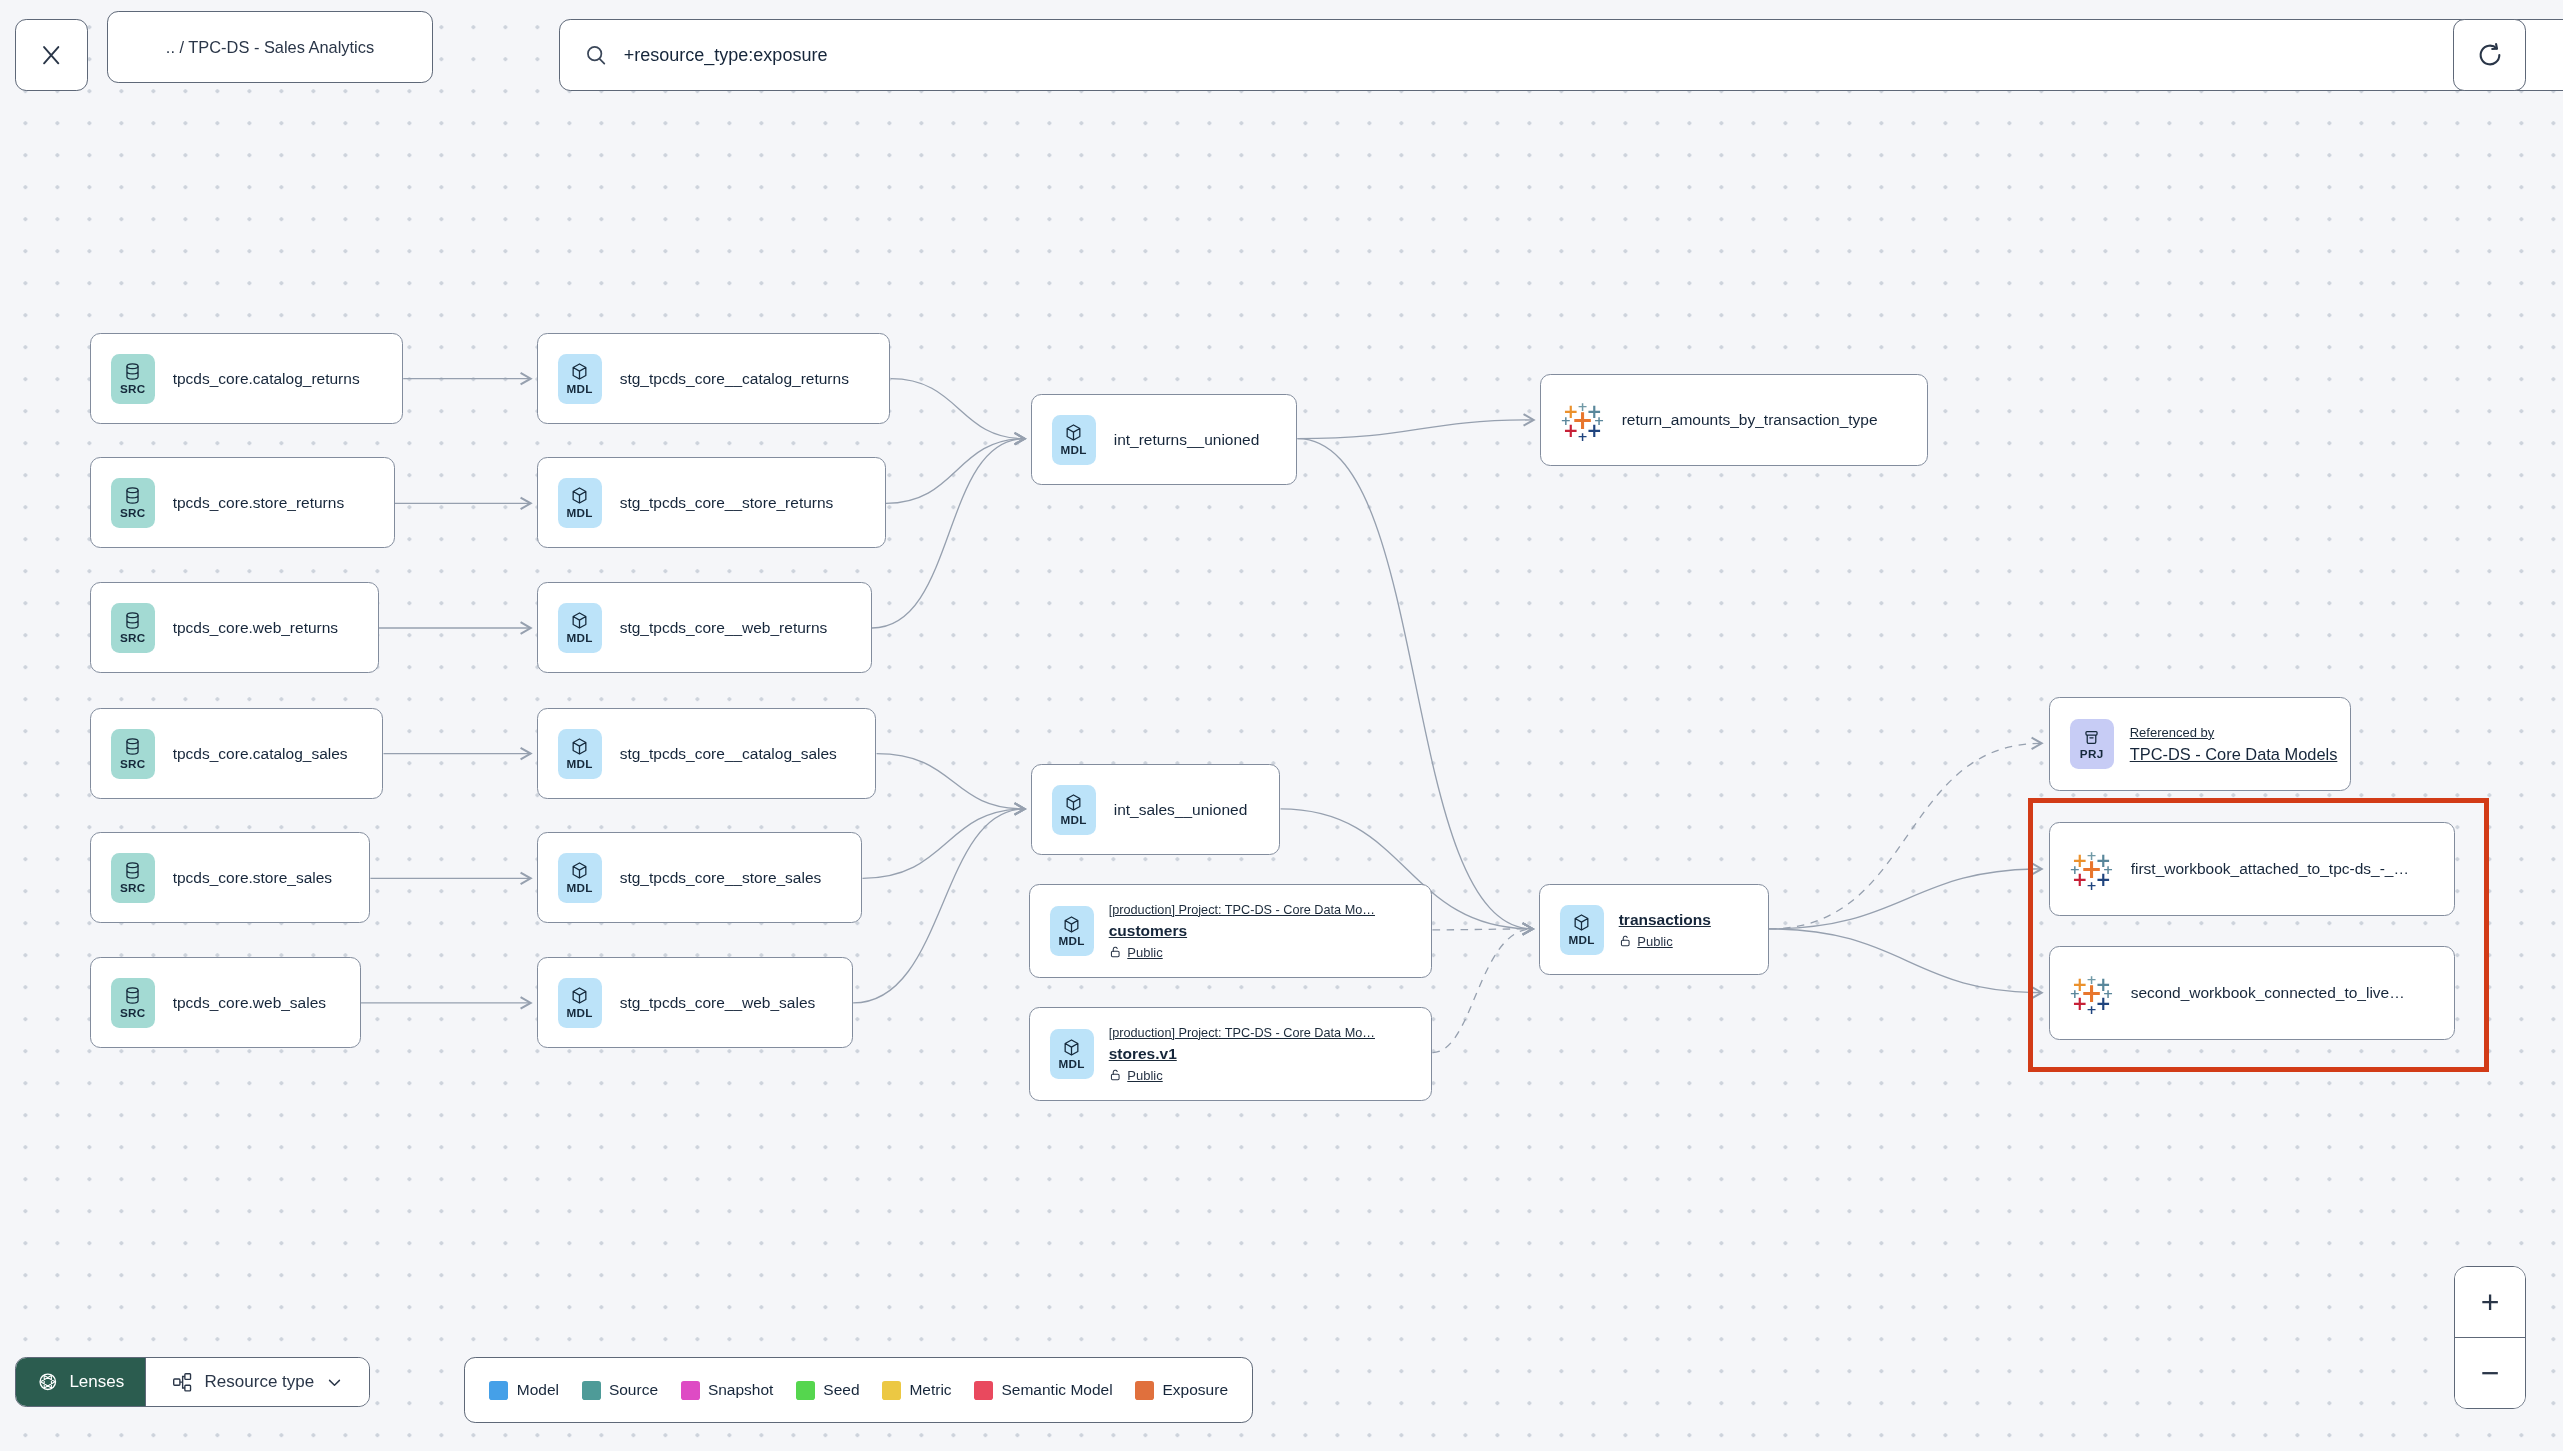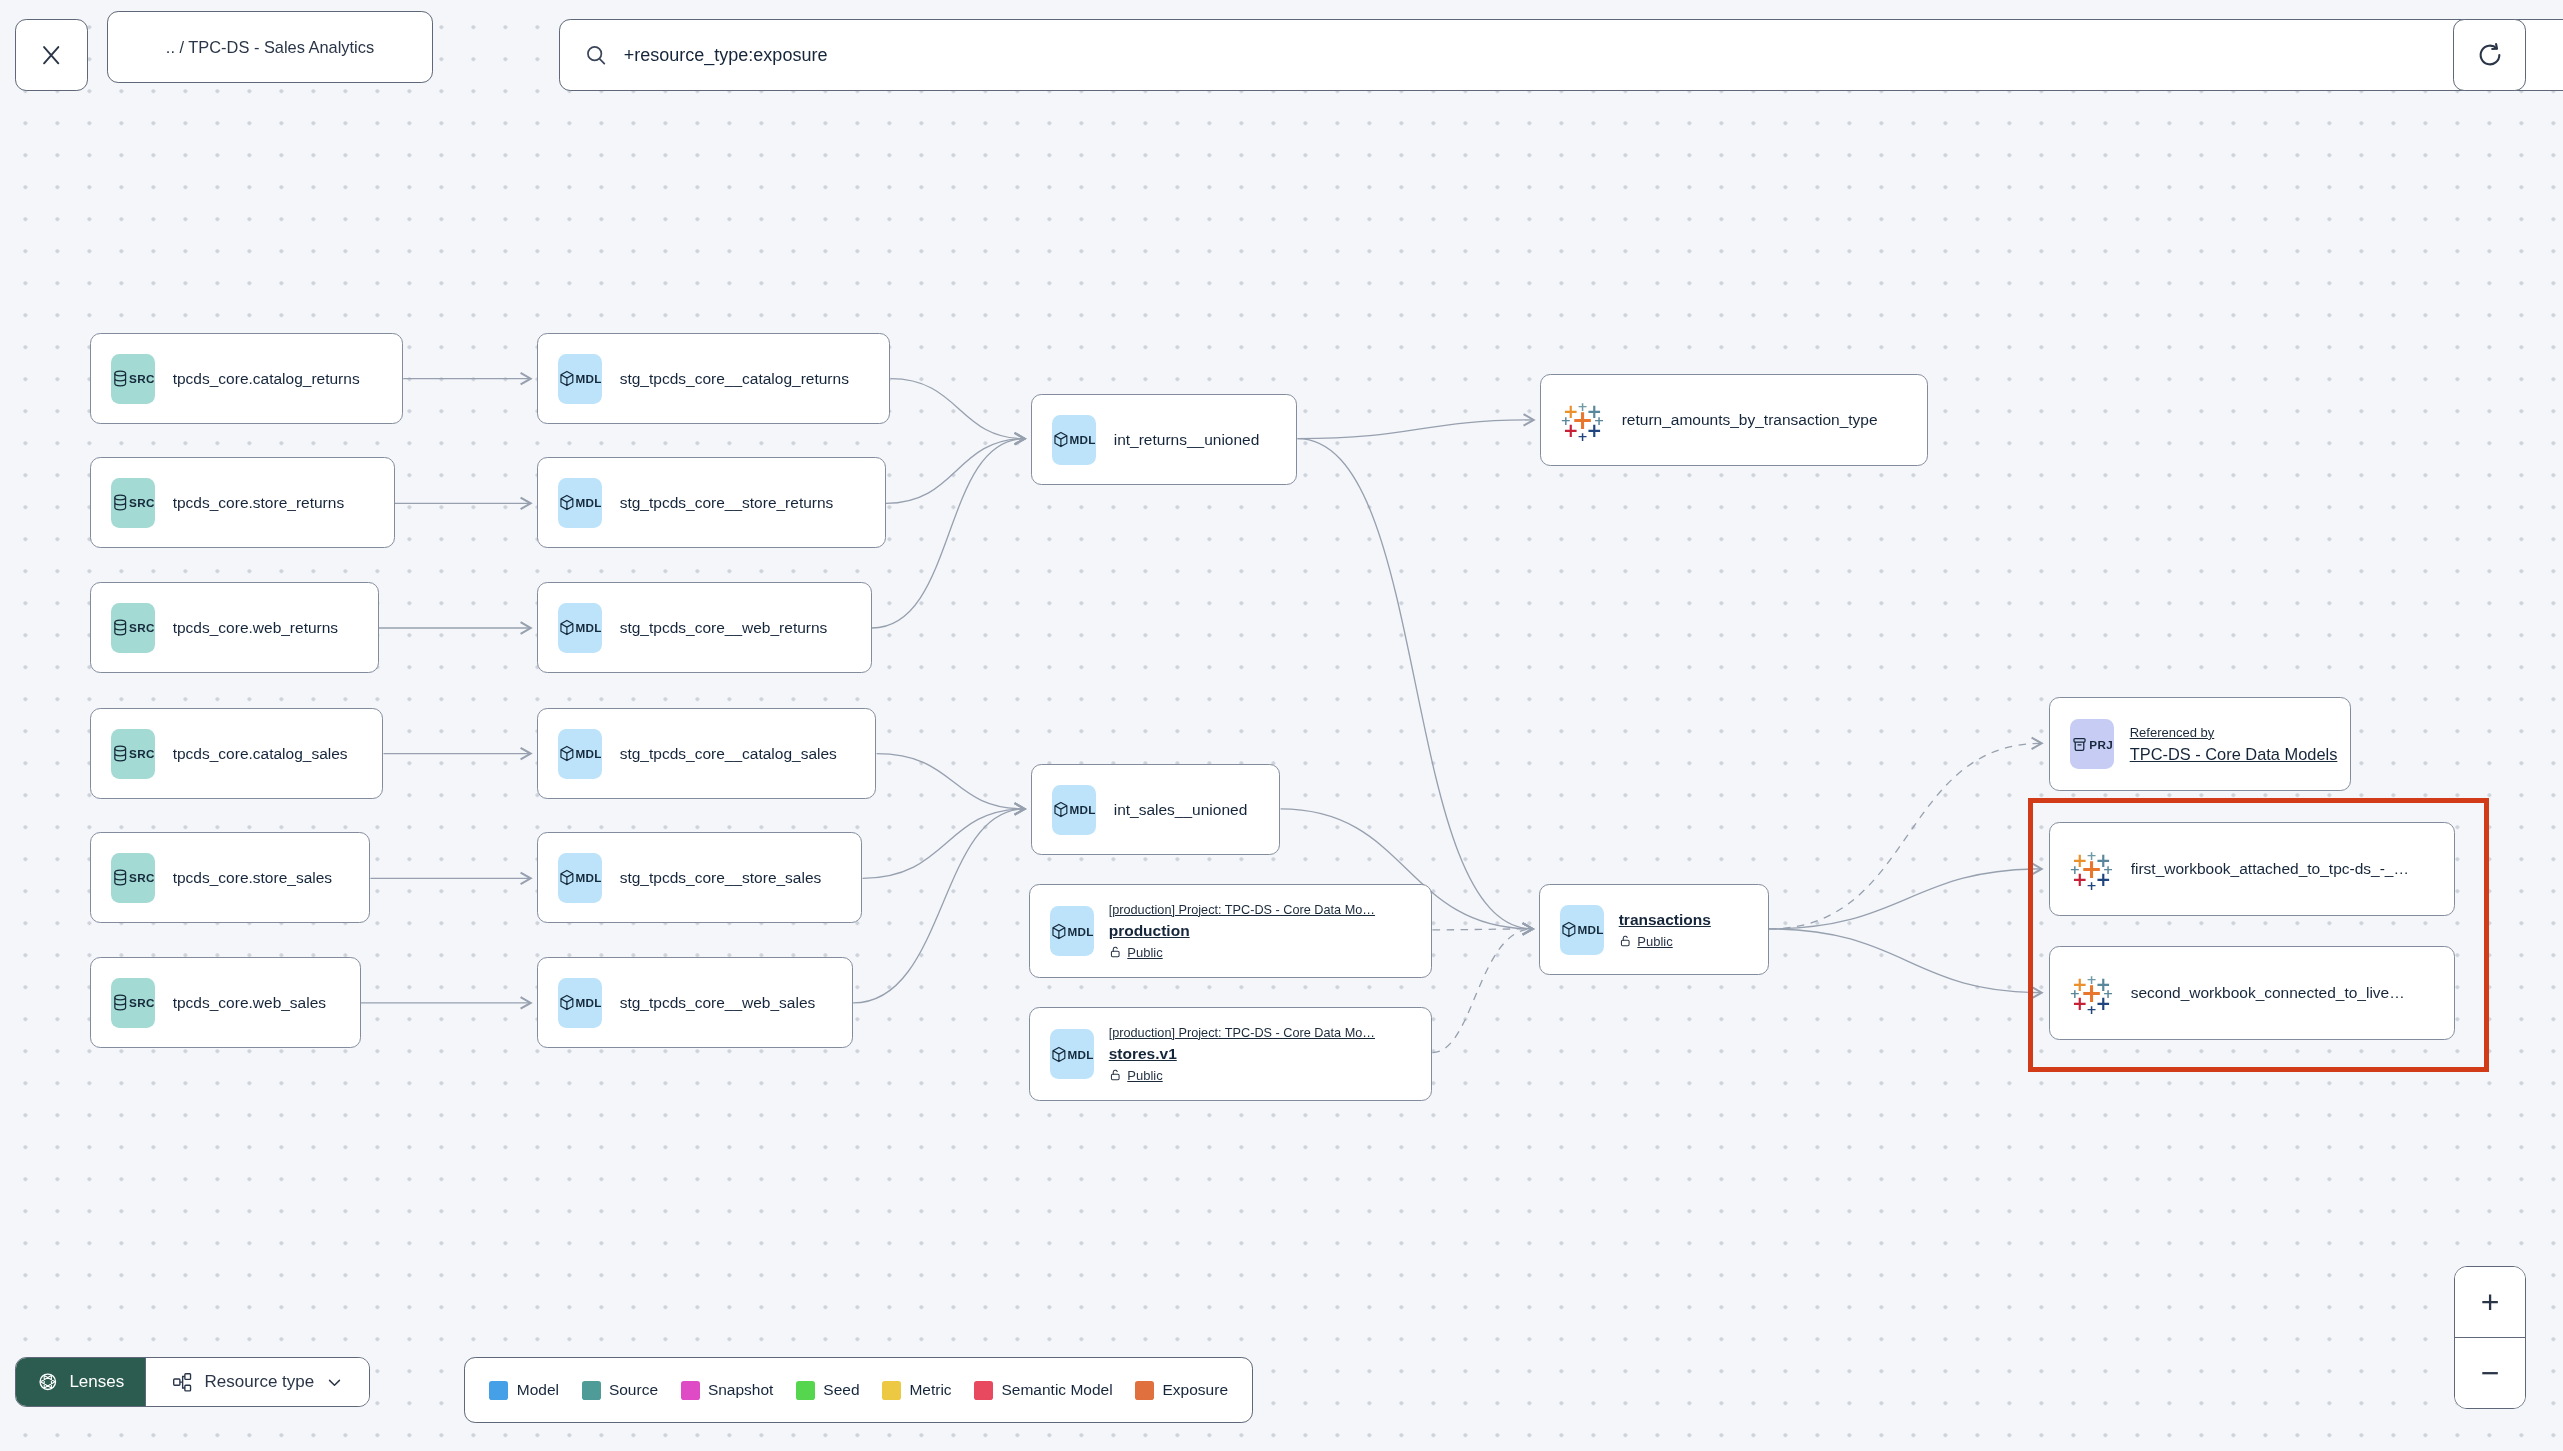--- a/index.html
+++ b/index.html
@@ -37,21 +37,21 @@
   
   .node {
     position:absolute; background:#FFFFFF;
     border:1.2px solid #828C9D; border-radius:10.3px;
     display:flex; align-items:center; gap:18px; padding:0 19.7px;
     cursor:pointer;
   }
   .node-label { font-size:15.5px; color:#16263A; white-space:nowrap; }
   .chip {
     flex:none; width:44px; height:50px; border-radius:8.4px;
-    display:flex; flex-direction:row; align-items:center; justify-content:center;
+    display:flex; flex-direction:column; align-items:center; justify-content:center;
     color:#15293B;
   }
   .chip-src { background:#A3DAD3; }
   .chip-mdl { background:#BCE3F9; }
   .chip-prj { background:#C7CCF5; }
   .chip-label { font-size:11.7px; font-weight:700; letter-spacing:0.3px; margin-top:0.9px; }
   .node-text-col { display:flex; flex-direction:column; gap:5px;text-decoration:underline; }
   .project-line { font-size:12.7px; color:#1B2A3A; white-space:nowrap; }
   .node-title { font-size:15.5px; font-weight:700; color:#16263A; white-space:nowrap; }
   .access-row { display:flex; align-items:center; gap:5.6px; font-size:13px; color:#2A3648; }
@@ -303,21 +303,21 @@
 
   <div class="node" style="left:1029px;top:884px;width:403px;height:94px;gap:15px">
     <div class="chip chip-mdl">
       <svg width="19" height="19" viewBox="0 0 24 24">
           <path d="M12 2.5 L20 7 V17 L12 21.5 L4 17 V7 Z M4 7 L12 11.5 L20 7 M12 11.5 V21.5" fill="none" stroke="#15293B" stroke-width="1.6" stroke-linejoin="round"></path>
         </svg>
       <span class="chip-label">MDL</span>
     </div>
     <div class="node-text-col">
       <span class="project-line">[production] Project: TPC-DS - Core Data Mo…</span>
-      <span class="node-title">production</span>
+      <span class="node-title">customers</span>
       <span class="access-row">
         <svg width="13" height="14" viewBox="0 0 16 16">
             <rect x="3" y="7" width="9.4" height="6.8" rx="1.4" fill="none" stroke="#2A3648" stroke-width="1.3"></rect>
             <path d="M5.2 7 V4.7 A2.6 2.6 0 0 1 10.1 3.6" fill="none" stroke="#2A3648" stroke-width="1.3" stroke-linecap="round"></path>
           </svg>
         <span>Public</span>
       </span>
     </div>
   </div>
   <div class="node" style="left:1029px;top:1007px;width:403px;height:94px;gap:15px">

